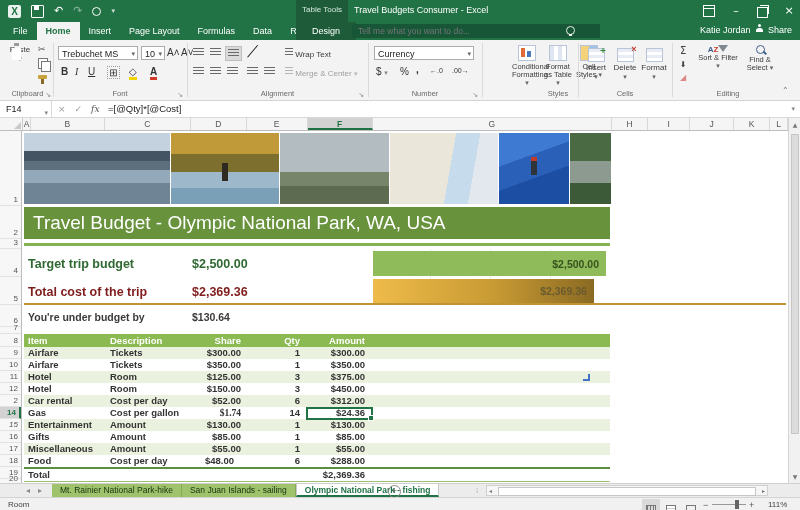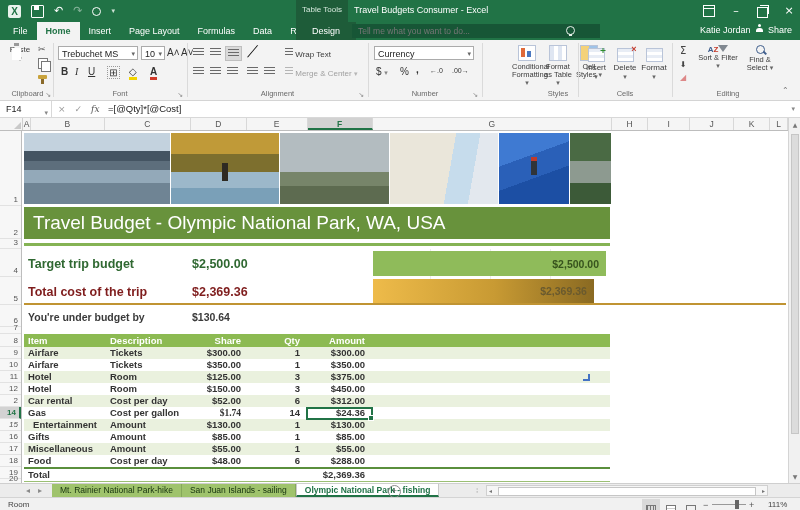--- a/index.html
+++ b/index.html
@@ -477,21 +477,21 @@
         </div>
         <div class="trow">
           <div class="tc c-item" style="width: 82px;">Gas</div>
           <div class="tc c-desc" style="width: 88px;">Cost per gallon</div>
           <div class="tc c-cost r" style="width: 51px; font-family: Liberation Serif, serif;">$1.74</div>
           <div class="tc c-qty r" style="width: 59px;">14</div>
           <div class="tc c-amt r" style="width: 65px;">$24.36</div>
           <div class="tc c-notes" style="width: 241px;"></div>
         </div>
         <div class="trow band">
-          <div class="tc c-item" style="width: 82px; text-align: center;">Entertainment</div>
+          <div class="tc c-item" style="width: 82px;">Entertainment</div>
           <div class="tc c-desc" style="width: 88px;">Amount</div>
           <div class="tc c-cost r" style="width: 51px;">$130.00</div>
           <div class="tc c-qty r" style="width: 59px;">1</div>
           <div class="tc c-amt r" style="width: 65px;">$130.00</div>
           <div class="tc c-notes" style="width: 241px;"></div>
         </div>
         <div class="trow">
           <div class="tc c-item" style="width: 82px;">Gifts</div>
           <div class="tc c-desc" style="width: 88px;">Amount</div>
           <div class="tc c-cost r" style="width: 51px;">$85.00</div>
@@ -503,21 +503,21 @@
           <div class="tc c-item" style="width: 82px;">Miscellaneous</div>
           <div class="tc c-desc" style="width: 88px;">Amount</div>
           <div class="tc c-cost r" style="width: 51px;">$55.00</div>
           <div class="tc c-qty r" style="width: 59px;">1</div>
           <div class="tc c-amt r" style="width: 65px;">$55.00</div>
           <div class="tc c-notes" style="width: 241px;"></div>
         </div>
         <div class="trow">
           <div class="tc c-item" style="width: 82px;">Food</div>
           <div class="tc c-desc" style="width: 88px;">Cost per day</div>
-          <div class="tc c-cost r" style="width: 51px;">$48.00</div>
+          <div class="tc c-cost r" style="width: 51px; text-align: center;">$48.00</div>
           <div class="tc c-qty r" style="width: 59px;">6</div>
           <div class="tc c-amt r" style="width: 65px;">$288.00</div>
           <div class="tc c-notes" style="width: 241px;"></div>
         </div>
         <div class="trow total">
           <div class="tc c-item" style="width: 82px;">Total</div>
           <div class="tc c-desc" style="width: 88px;"></div>
           <div class="tc c-cost r" style="width: 51px;"></div>
           <div class="tc c-qty r" style="width: 59px;"></div>
           <div class="tc c-amt r" style="width: 65px;">$2,369.36</div>

